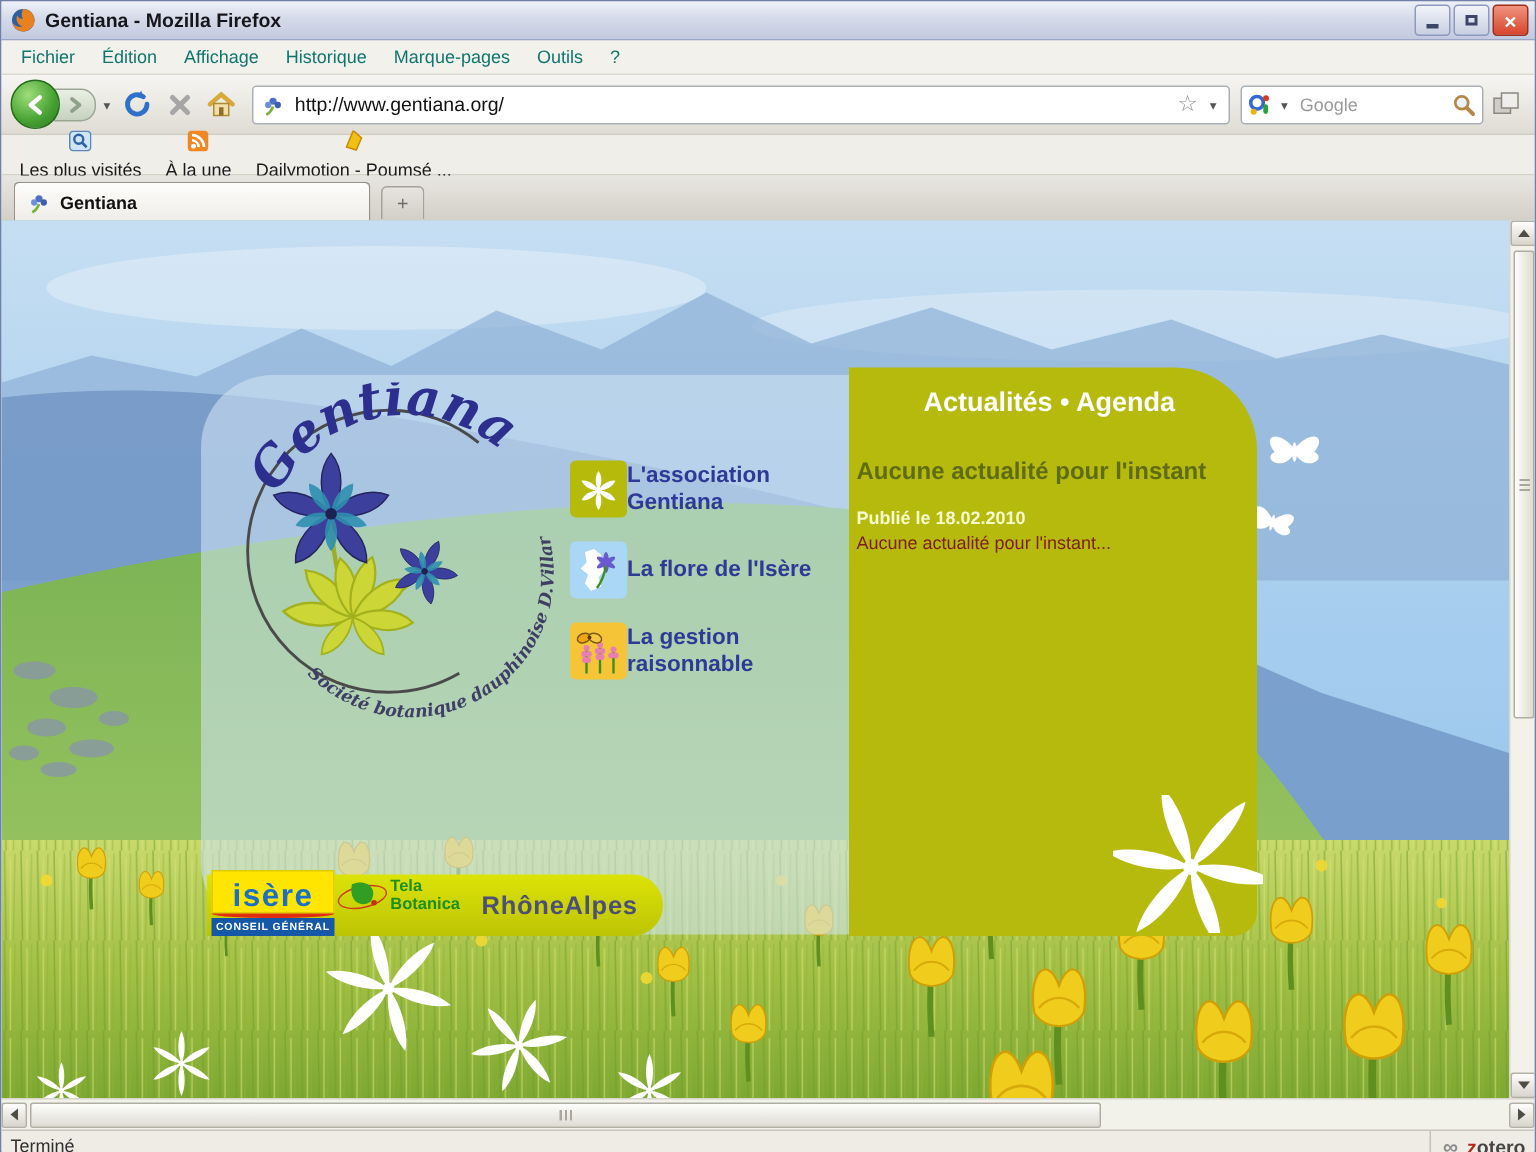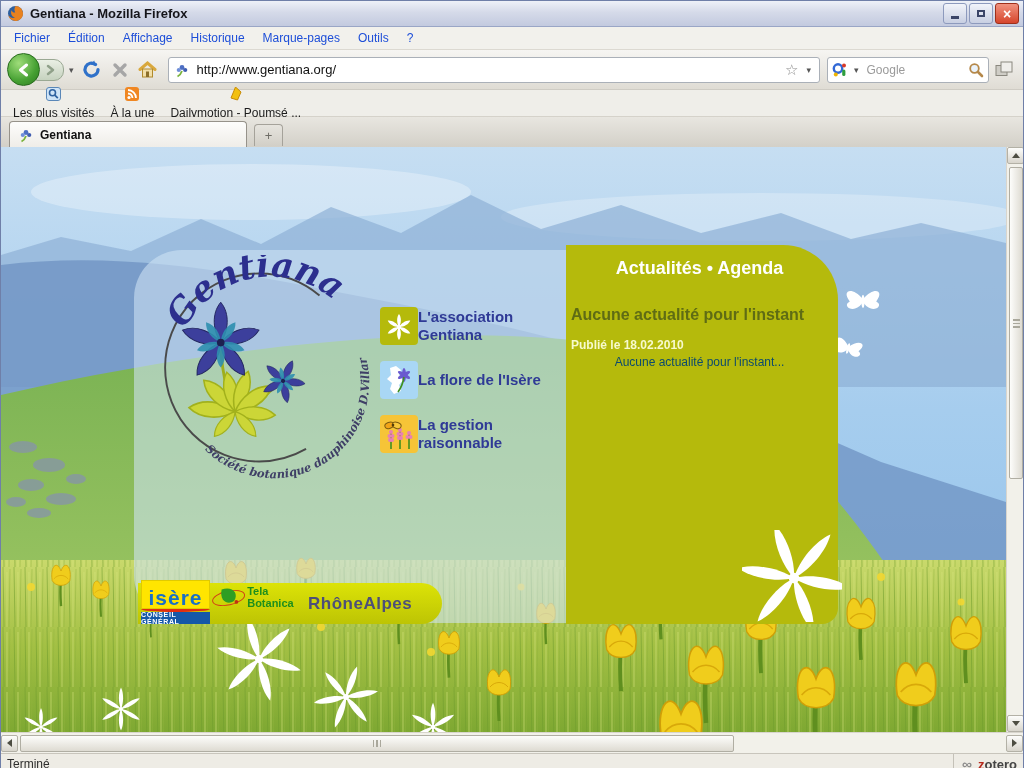--- a/index.html
+++ b/index.html
@@ -16,21 +16,21 @@
   .wbtn{width:22px;height:19px;border:1px solid #8d9abd;border-radius:3px;
     background:linear-gradient(180deg,#f2f4fa,#c8cfe2);display:flex;align-items:center;
     justify-content:center;font-size:12px;font-weight:bold;color:#3c4668;line-height:1;}
   .wbtn .minbar{width:8px;height:3px;background:#3c4668;margin-top:8px;}
   .wbtn .restsq{width:8px;height:7px;border:2px solid #3c4668;box-sizing:border-box;}
   .wbtn.close{background:linear-gradient(180deg,#f0937f,#d6452c);border-color:#9e2f1a;
     color:#fff;font-size:14px;}
   
   .menubar{height:22px;flex:0 0 22px;background:#f2f1ec;display:flex;align-items:center;
     border-bottom:1px solid #dcd9d1;padding-left:4px;}
-  .menuitem{font-size:12px;color:#1d4ed8;padding:2px 9px;}
+  .menuitem{font-size:12px;color:#0f766e;padding:2px 9px;}
   
   .navbar{height:39px;flex:0 0 39px;background:linear-gradient(180deg,#f6f5f2,#dfdcd4);
     display:flex;align-items:center;padding:0 6px;border-bottom:1px solid #cfccc4;gap:2px;}
   .backbtn{width:31px;height:31px;border-radius:50%;
     background:radial-gradient(circle at 35% 30%,#9fdd7a,#45a032 60%,#2d7a20);
     border:1px solid #276b1c;display:flex;align-items:center;justify-content:center;z-index:2;}
   .fwdbtn{width:26px;height:20px;margin-left:-6px;border-radius:0 10px 10px 0;
     background:linear-gradient(180deg,#e9efe4,#c6d2bf);border:1px solid #9aa893;
     display:flex;align-items:center;justify-content:center;}
   .dropcaret{font-size:9px;color:#555;padding:0 3px;}
@@ -71,27 +71,27 @@
   .micon{width:38px;height:38px;border-radius:4px;flex:0 0 38px;display:flex;
     align-items:center;justify-content:center;}
   .mlabel{font-size:15px;font-weight:bold;color:#2f3a96;line-height:18px;width:112px;}
   .mlabel.wide{width:160px;}
   
   .newspanel{position:absolute;left:565px;top:98px;width:272px;height:379px;
     background:#b5ba0c;border-radius:0 55px 16px 0;box-sizing:border-box;padding:13px 10px 0 5px;}
   .newstitle{font-size:18px;font-weight:bold;color:#ffffff;text-align:center;}
   .newshead{margin-top:27px;font-size:16px;font-weight:bold;color:#5f6c14;}
   .newspub{margin-top:14px;font-size:12px;font-weight:bold;color:#f7facd;}
-  .newsbody{margin-top:3px;font-size:12px;color:#0c4a6e;text-align:center;}
+  .newsbody{margin-top:3px;font-size:12px;color:#7f1d1d;}
   .panelflower{position:absolute;right:-4px;bottom:2px;}
   
   .partnerbar{position:absolute;left:137px;top:436px;width:304px;height:41px;
     background:linear-gradient(180deg,#dce307,#bdc404);border-radius:0 22px 22px 0;
     display:flex;align-items:center;}
-  .iserelogo{width:69px;margin-left:3px;margin-top:-3px;}
+  .iserelogo{width:82px;margin-left:3px;margin-top:-3px;}
   .isere-top{height:27px;background:#ffe500;border:1px solid #e0ca00;display:flex;
     align-items:flex-end;justify-content:center;font-size:21px;font-weight:bold;
     color:#1a70c5;line-height:0.9;letter-spacing:1px;}
   .isere-swoosh{height:3px;background:#e02d12;border-radius:0 0 50% 50%/0 0 3px 3px;}
   .isere-bottom{height:12px;background:#1558a8;color:#fff;font-size:7px;font-weight:bold;
     letter-spacing:0.6px;display:flex;align-items:center;justify-content:center;}
   .telalogo{width:92px;display:flex;flex-direction:row;align-items:center;margin-top:-12px;}
   .tela-text{font-size:11px;font-weight:bold;color:#1d8f1d;margin-top:-2px;}
   .rhone-text{font-size:17px;font-weight:bold;color:#4d4f79;margin-left:6px;letter-spacing:0.5px;}
   

